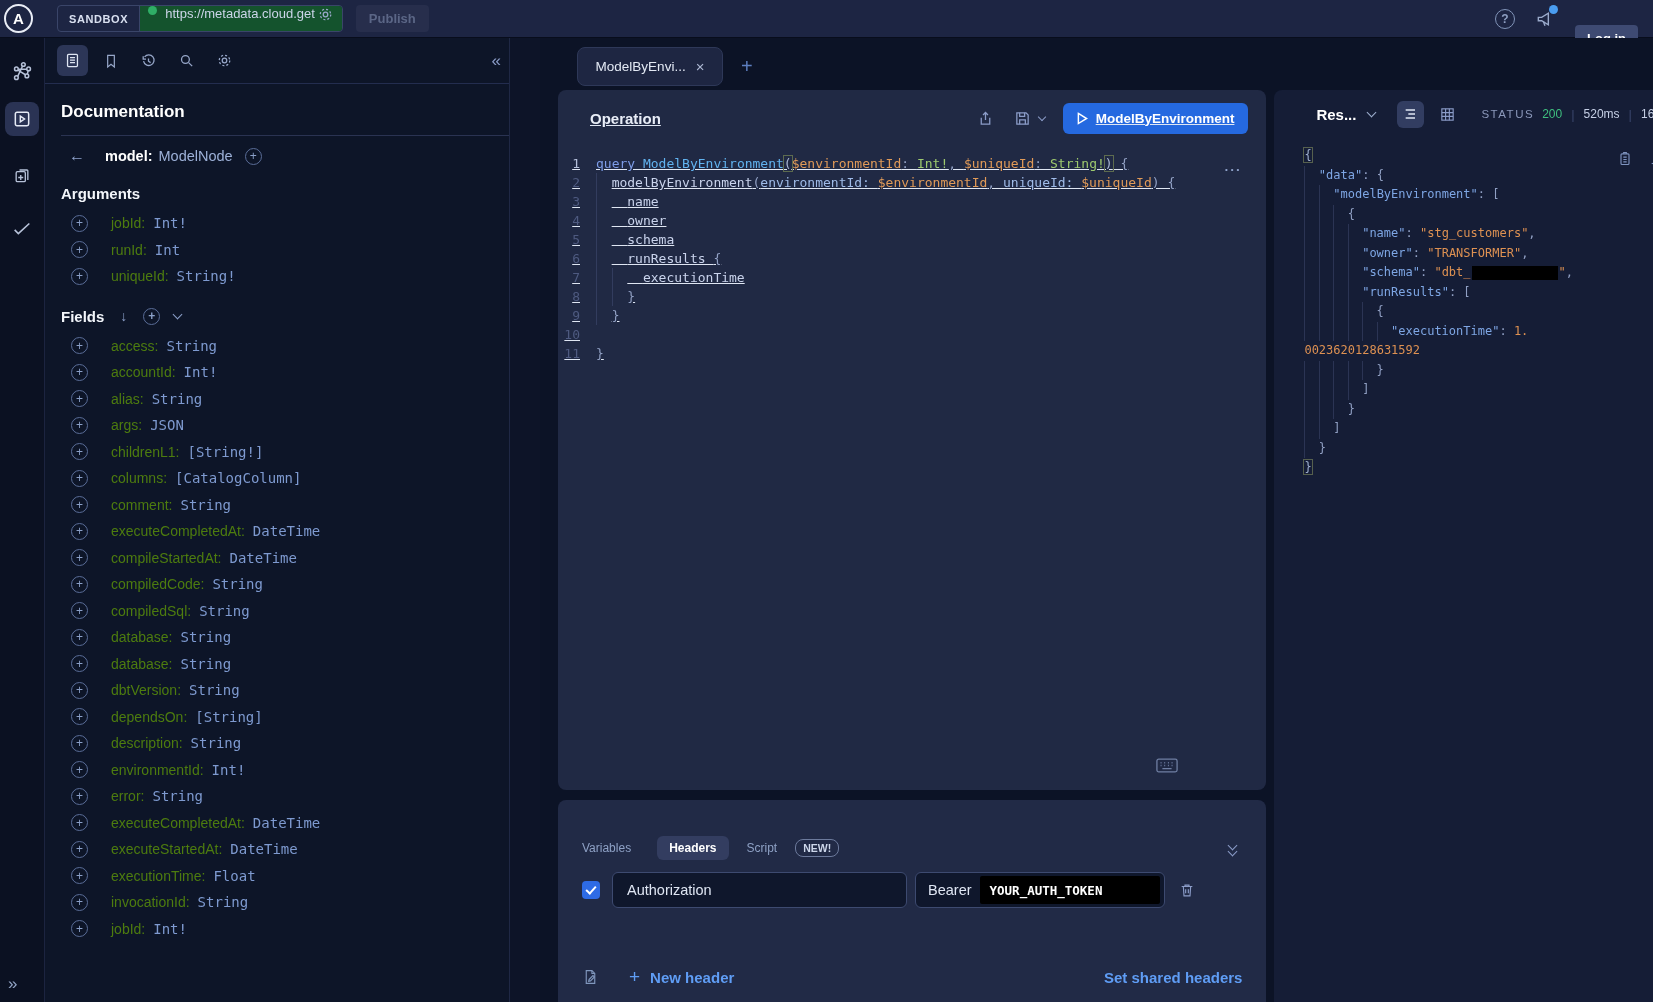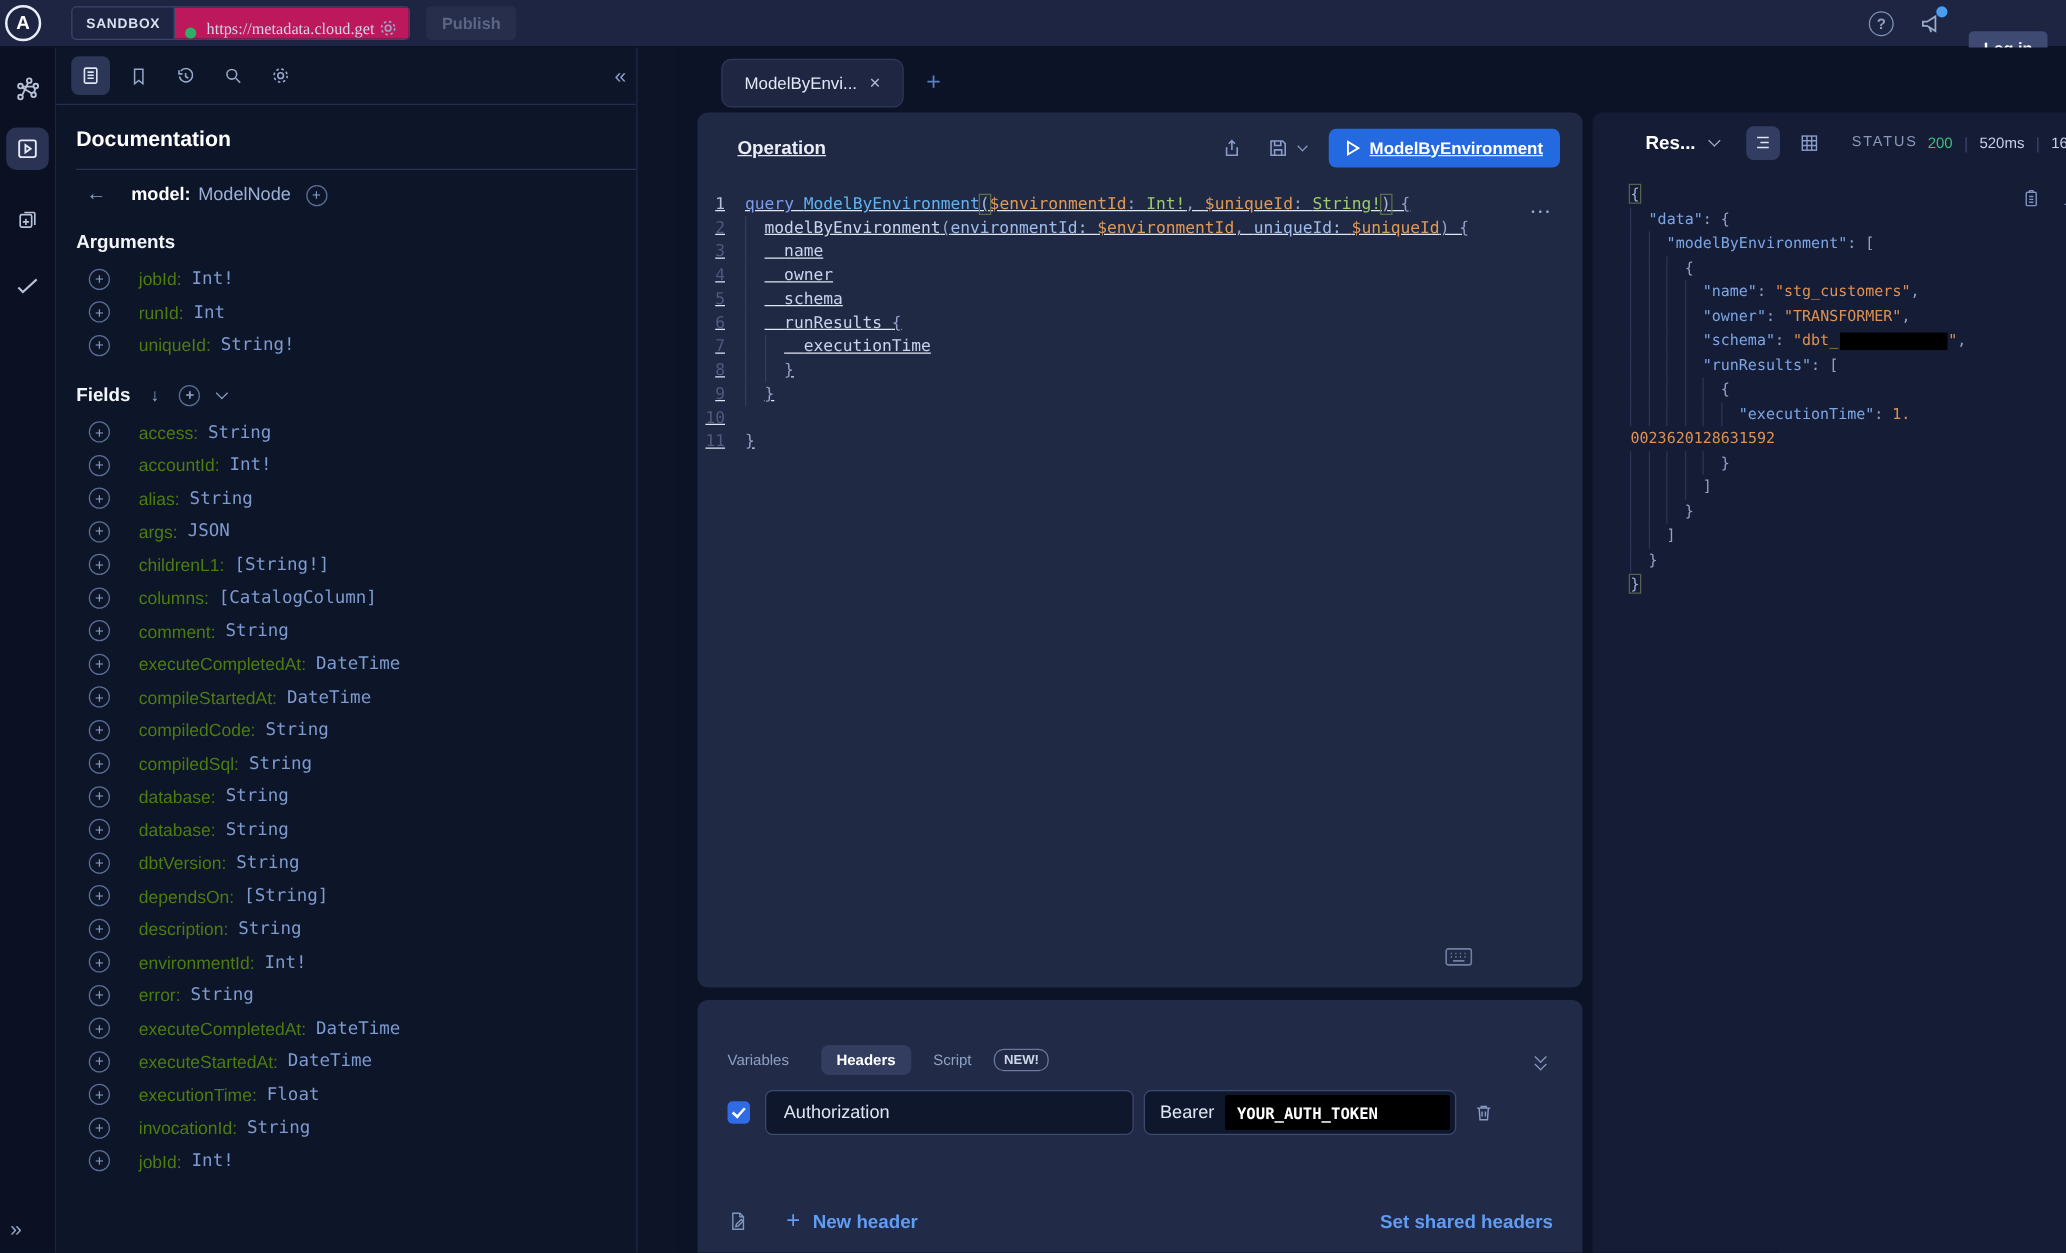--- a/index.html
+++ b/index.html
@@ -6,21 +6,21 @@
   html,body{width:1653px;height:1002px;overflow:hidden;background:#0d1428;
     font-family:"Liberation Sans",sans-serif;color:#dfe6f3;}
 
   
   .topbar{position:absolute;left:0;top:0;width:1653px;height:38px;background:#1d2543;
     display:flex;align-items:center;border-bottom:1px solid #080d1c;}
   .logo{width:29px;height:29px;border:2px solid #e9edf6;border-radius:50%;margin-left:4px;
     display:flex;align-items:center;justify-content:center;font-weight:bold;font-size:15px;color:#fff;}
   .urlgroup{display:flex;align-items:center;height:27px;border:1px solid #3a4569;border-radius:4px;margin-left:24px;overflow:hidden;}
   .sandbox{font-size:11px;font-weight:bold;letter-spacing:.6px;color:#d9e0f0;padding:0 11px;}
-  .urlbox{display:flex;align-items:flex-end;height:100%;background:#be185d;border-left:1px solid #3a4569;padding:0 8px;font-family:Liberation Serif, serif;}
+  .urlbox{display:flex;align-items:flex-start;height:100%;background:#14532d;border-left:1px solid #3a4569;padding:0 8px;}
   .gdot{width:9px;height:9px;border-radius:50%;background:#2fae66;margin-right:8px;}
   .url{font-size:13px;color:#ccd5e9;max-width:158px;white-space:nowrap;overflow:hidden;}
   .publish{margin-left:13px;height:27px;padding:0 13px;background:#272e4c;border-radius:4px;
     font-size:13px;font-weight:bold;color:#5b6686;display:flex;align-items:center;}
   .tright{margin-left:auto;display:flex;align-items:center;}
   .qicon{width:20px;height:20px;border:1.5px solid #8194b8;border-radius:50%;color:#8e9fc2;
     font-size:12px;font-weight:bold;display:flex;align-items:center;justify-content:center;}
   .mega{position:relative;margin-left:20px;color:#9aaacb;display:flex;}
   .mega .dot{position:absolute;right:-3px;top:-4px;width:9px;height:9px;border-radius:50%;background:#4a9df0;}
   .login{margin-left:20px;margin-right:15px;height:27px;padding:0 12px;background:#3e4a72;border-radius:4px;

